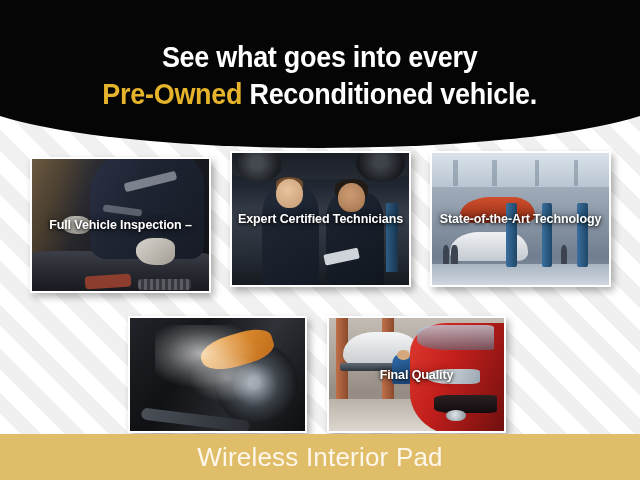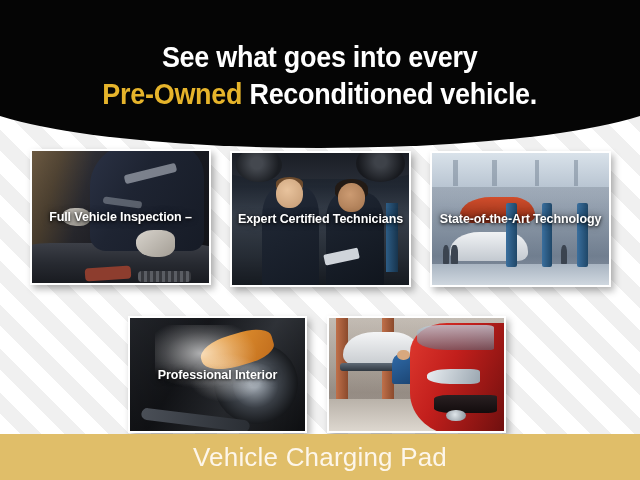--- a/index.html
+++ b/index.html
@@ -372,21 +372,21 @@
 
 <div id="stage">
 
   <div class="header-wrap">
     <div class="header-text">
       <div class="head-line">See what goes into every</div>
       <div class="head-line head-line-2"><span class="gold-word">Pre-Owned</span><span> Reconditioned vehicle.</span></div>
     </div>
   </div>
 
-  <div class="card" style="left:30px; top:149px; width:181px; height:136px;">
+  <div class="card" style="left:30px; top:157px; width:181px; height:136px;">
     <div class="card-photo">
       <div class="scene s1">
         <div class="engine"></div>
         <div class="person"></div>
         <div class="stripe"></div>
         <div class="stripe2"></div>
         <div class="glove"></div>
         <div class="glove2"></div>
         <div class="engpart"></div>
         <div class="engpart2"></div>
@@ -447,40 +447,42 @@
       <div class="scene s4">
         <div class="wheel"></div>
         <div class="wheel-in"></div>
         <div class="hose"></div>
         <div class="mitt"></div>
         <div class="steam"></div>
         <div class="steam2"></div>
       </div>
     </div>
     <div class="card-label two-line">
-      <div>Professional Interior</div>
     </div>
   </div>
 
   <div class="card" style="left:327px; top:316px; width:179px; height:117px;">
     <div class="card-photo">
       <div class="scene s5">
         <div class="pillar" style="left:4%"></div>
         <div class="pillar" style="left:30%"></div>
         <div class="floor"></div>
         <div class="carw"></div>
         <div class="liftbar"></div>
         <div class="person"></div>
         <div class="person-head"></div>
         <div class="carred"></div>
         <div class="windshield"></div>
         <div class="headlight"></div>
         <div class="grille"></div>
         <div class="foglight"></div>
       </div>
     </div>
+    <div class="card-label">
+      <div>Final Quality</div>
+    </div>
   </div>
 
   <div class="gold-bar">
-    <span class="gold-bar-text">Vehicle Charging Pad</span>
+    <span class="gold-bar-text">Wireless Interior Pad</span>
   </div>
 
 </div>
 
 </body></html>

